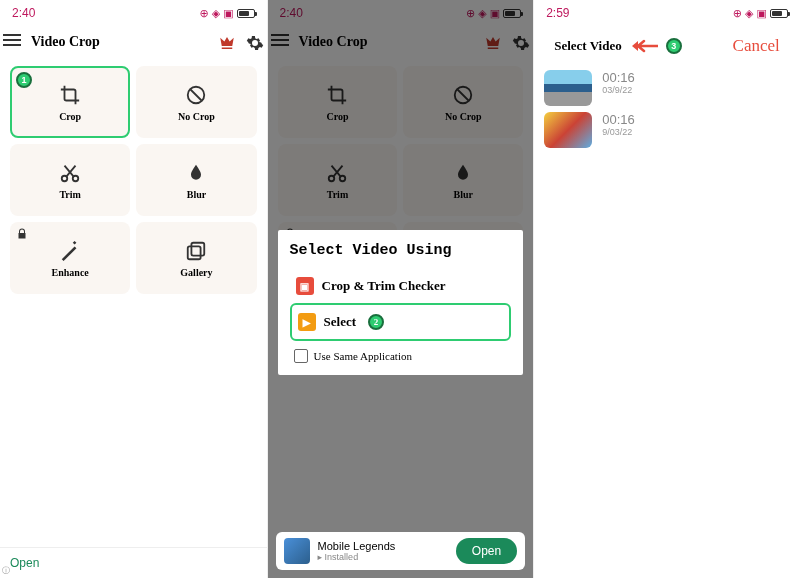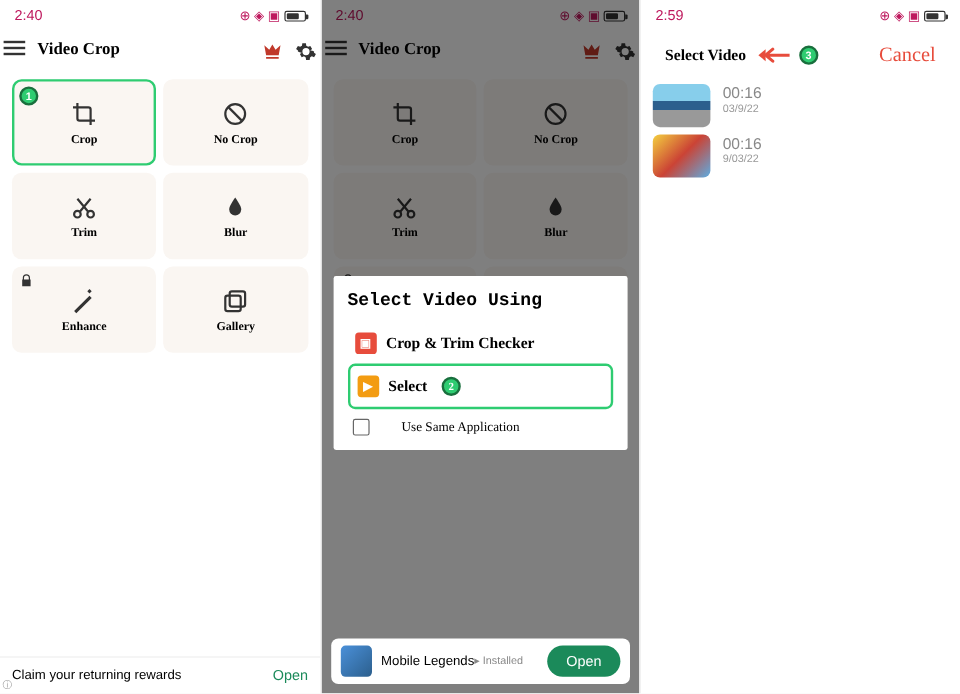--- a/index.html
+++ b/index.html
@@ -33,38 +33,38 @@
   .desc-text { text-align: center; font-family: 'Comic Sans MS', cursive; font-size: 10px; color: #666; padding: 12px 16px; line-height: 1.4; }
 
   
   .highlight-green { border: 2px solid #2ecc71; border-radius: 8px; }
   .step-badge { position: absolute; width: 16px; height: 16px; border-radius: 50%; background: #2ecc71; border: 2px solid #196f3d; color: #fff; font-size: 9px; font-weight: bold; display: flex; align-items: center; justify-content: center; z-index: 5; }
 
   
   .ad-bar { position: absolute; bottom: 0; left: 0; right: 0; padding: 8px 10px; display: flex; align-items: center; gap: 8px; border-top: 1px solid #eee; background: #fff; font-size: 11px; }
   .ad-bar2 { position: absolute; bottom: 8px; left: 8px; right: 8px; padding: 6px 8px; display: flex; align-items: center; gap: 8px; background: #fff; border-radius: 6px; font-size: 11px; }
   .ad-icon { width: 26px; height: 26px; background: linear-gradient(135deg, #4a90d9, #2c5f8d); border-radius: 4px; flex-shrink: 0; }
-  .ad-text { flex: 1; display: flex; flex-direction: row; }
+  .ad-text { flex: 1; display: flex; flex-direction: column; }
   .ad-sub { font-size: 9px; color: #888; }
   .open-btn { color: #1b8a5a; font-size: 12px; font-weight: 500; }
   .open-btn-green { background: #1b8a5a; color: #fff; padding: 6px 16px; border-radius: 14px; font-size: 12px; font-weight: 500; }
   .ad-i { position: absolute; bottom: 2px; left: 2px; font-size: 8px; color: #999; }
 
   
   .dim-overlay { position: absolute; inset: 0; background: rgba(0,0,0,0.5); }
 
   
   .dialog { position: absolute; left: 10px; right: 10px; top: 230px; background: #fff; border-radius: 2px; padding: 12px; z-index: 10; }
   .dialog-title { font-family: Liberation Mono, monospace; font-size: 15px; font-weight: 600; margin-bottom: 10px; }
   .dialog-row { display: flex; align-items: center; gap: 8px; padding: 8px 6px; font-family: 'Comic Sans MS', cursive; font-size: 13px; font-weight: 600; position: relative; }
   .checker-icon { width: 18px; height: 18px; background: #e74c3c; border-radius: 3px; display: flex; align-items: center; justify-content: center; color: #fff; font-size: 10px; }
   .videos-icon { width: 18px; height: 18px; background: #f39c12; border-radius: 3px; display: flex; align-items: center; justify-content: center; color: #fff; font-size: 10px; }
   .checkbox-row { display: flex; align-items: center; gap: 6px; margin-top: 8px; padding-left: 4px; }
   .checkbox { width: 14px; height: 14px; border: 1.5px solid #666; border-radius: 2px; }
-  .checkbox-label { font-family: 'Comic Sans MS', cursive; font-size: 11px; margin-left: 21px; }
+  .checkbox-label { font-family: 'Comic Sans MS', cursive; font-size: 11px; }
 
   
   .select-header { display: flex; align-items: center; padding: 10px 20px; gap: 8px; position: relative; }
   .select-title { font-family: 'Comic Sans MS', cursive; font-size: 13px; font-weight: 600; }
   .cancel-link { margin-left: auto; color: #e74c3c; font-size: 17px; font-family: 'Comic Sans MS', cursive; }
   .video-list { padding: 4px 10px; display: flex; flex-direction: column; gap: 6px; }
   .video-item { display: flex; gap: 10px; align-items: flex-start; }
   .video-thumb { width: 48px; height: 36px; border-radius: 6px; flex-shrink: 0; }
   .thumb1 { background: linear-gradient(#87ceeb 0 40%, #2c5f8d 40% 60%, #999 60%); }
   .thumb2 { background: linear-gradient(135deg, #f4d03f, #cb4335, #5dade2); }
@@ -160,23 +160,20 @@
               <rect x="7" y="3" width="14" height="14" rx="2"></rect>
             </svg>
           </div>
         <div class="tile-label">Gallery</div>
       </div>
     </div>
 
 
     <div class="ad-bar">
       <span class="ad-i">ⓘ</span>
-      <div class="ad-text">
-          <span>Claim your returning rewards</span>
-        </div>
       <span class="open-btn">Open</span>
     </div>
   </div>
 
   <div class="phone">
     <div class="status-bar">
       <span>2:40</span>
       <div class="status-icons">
         <span>⊕</span>
           <span>◈</span>

